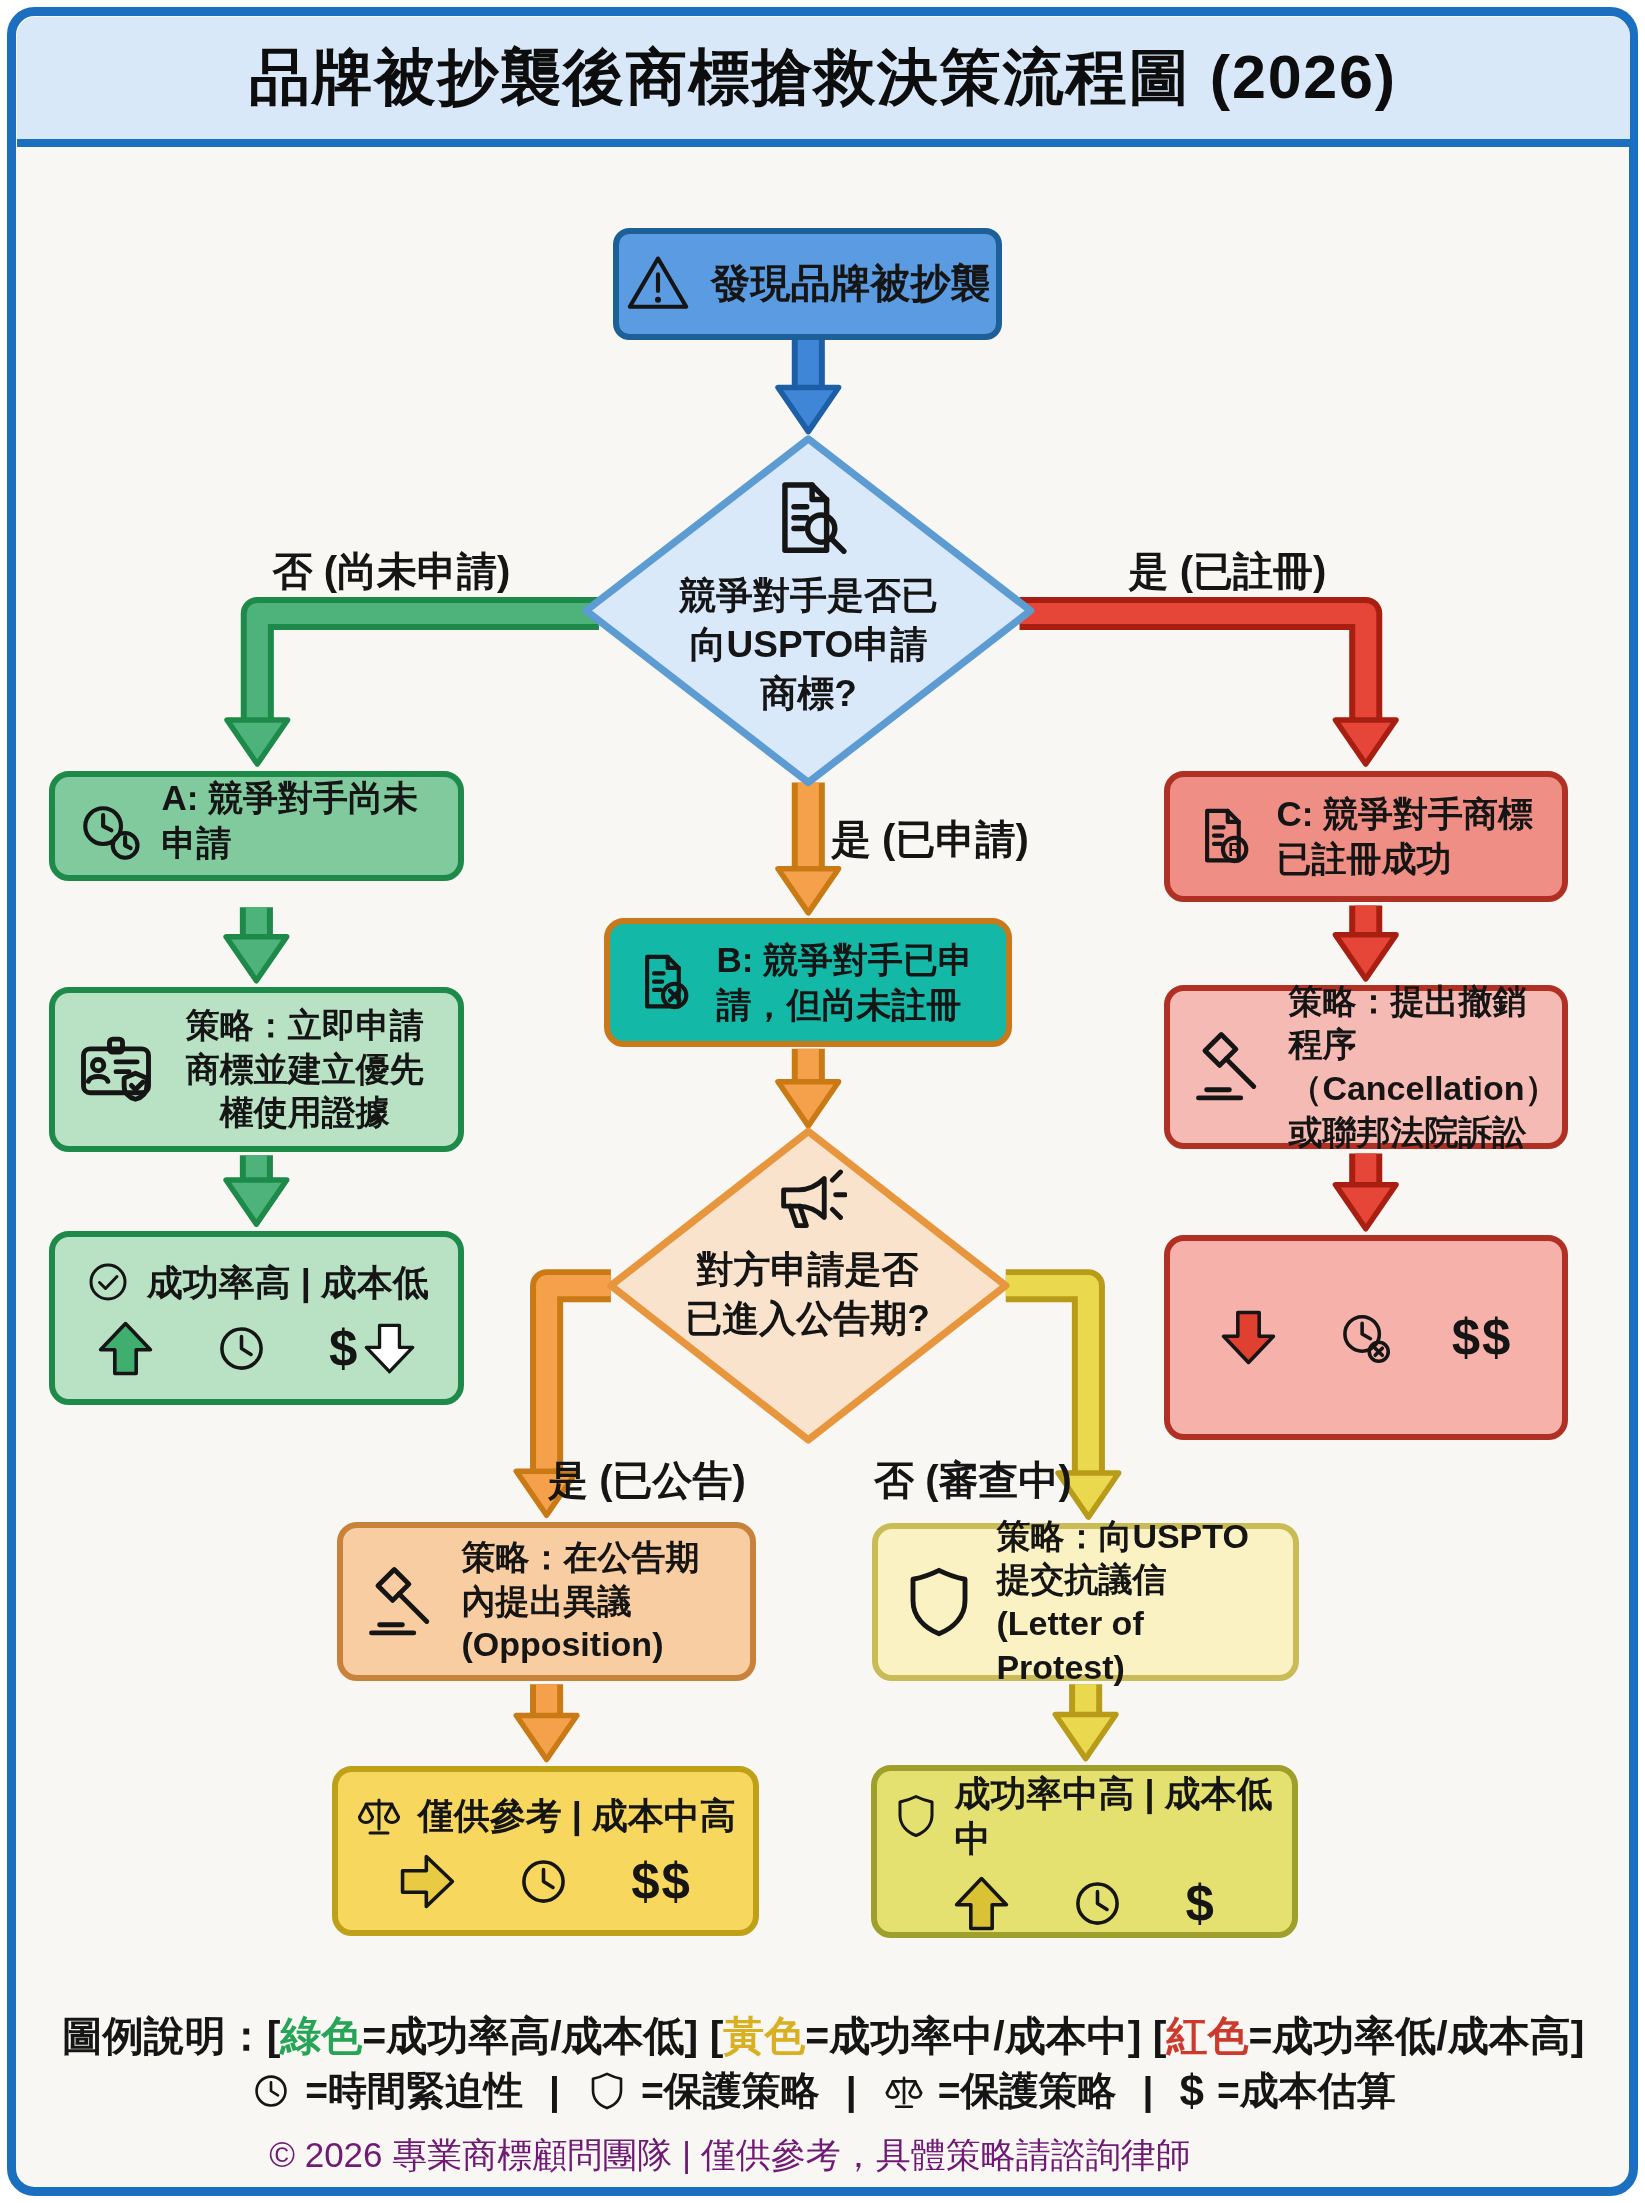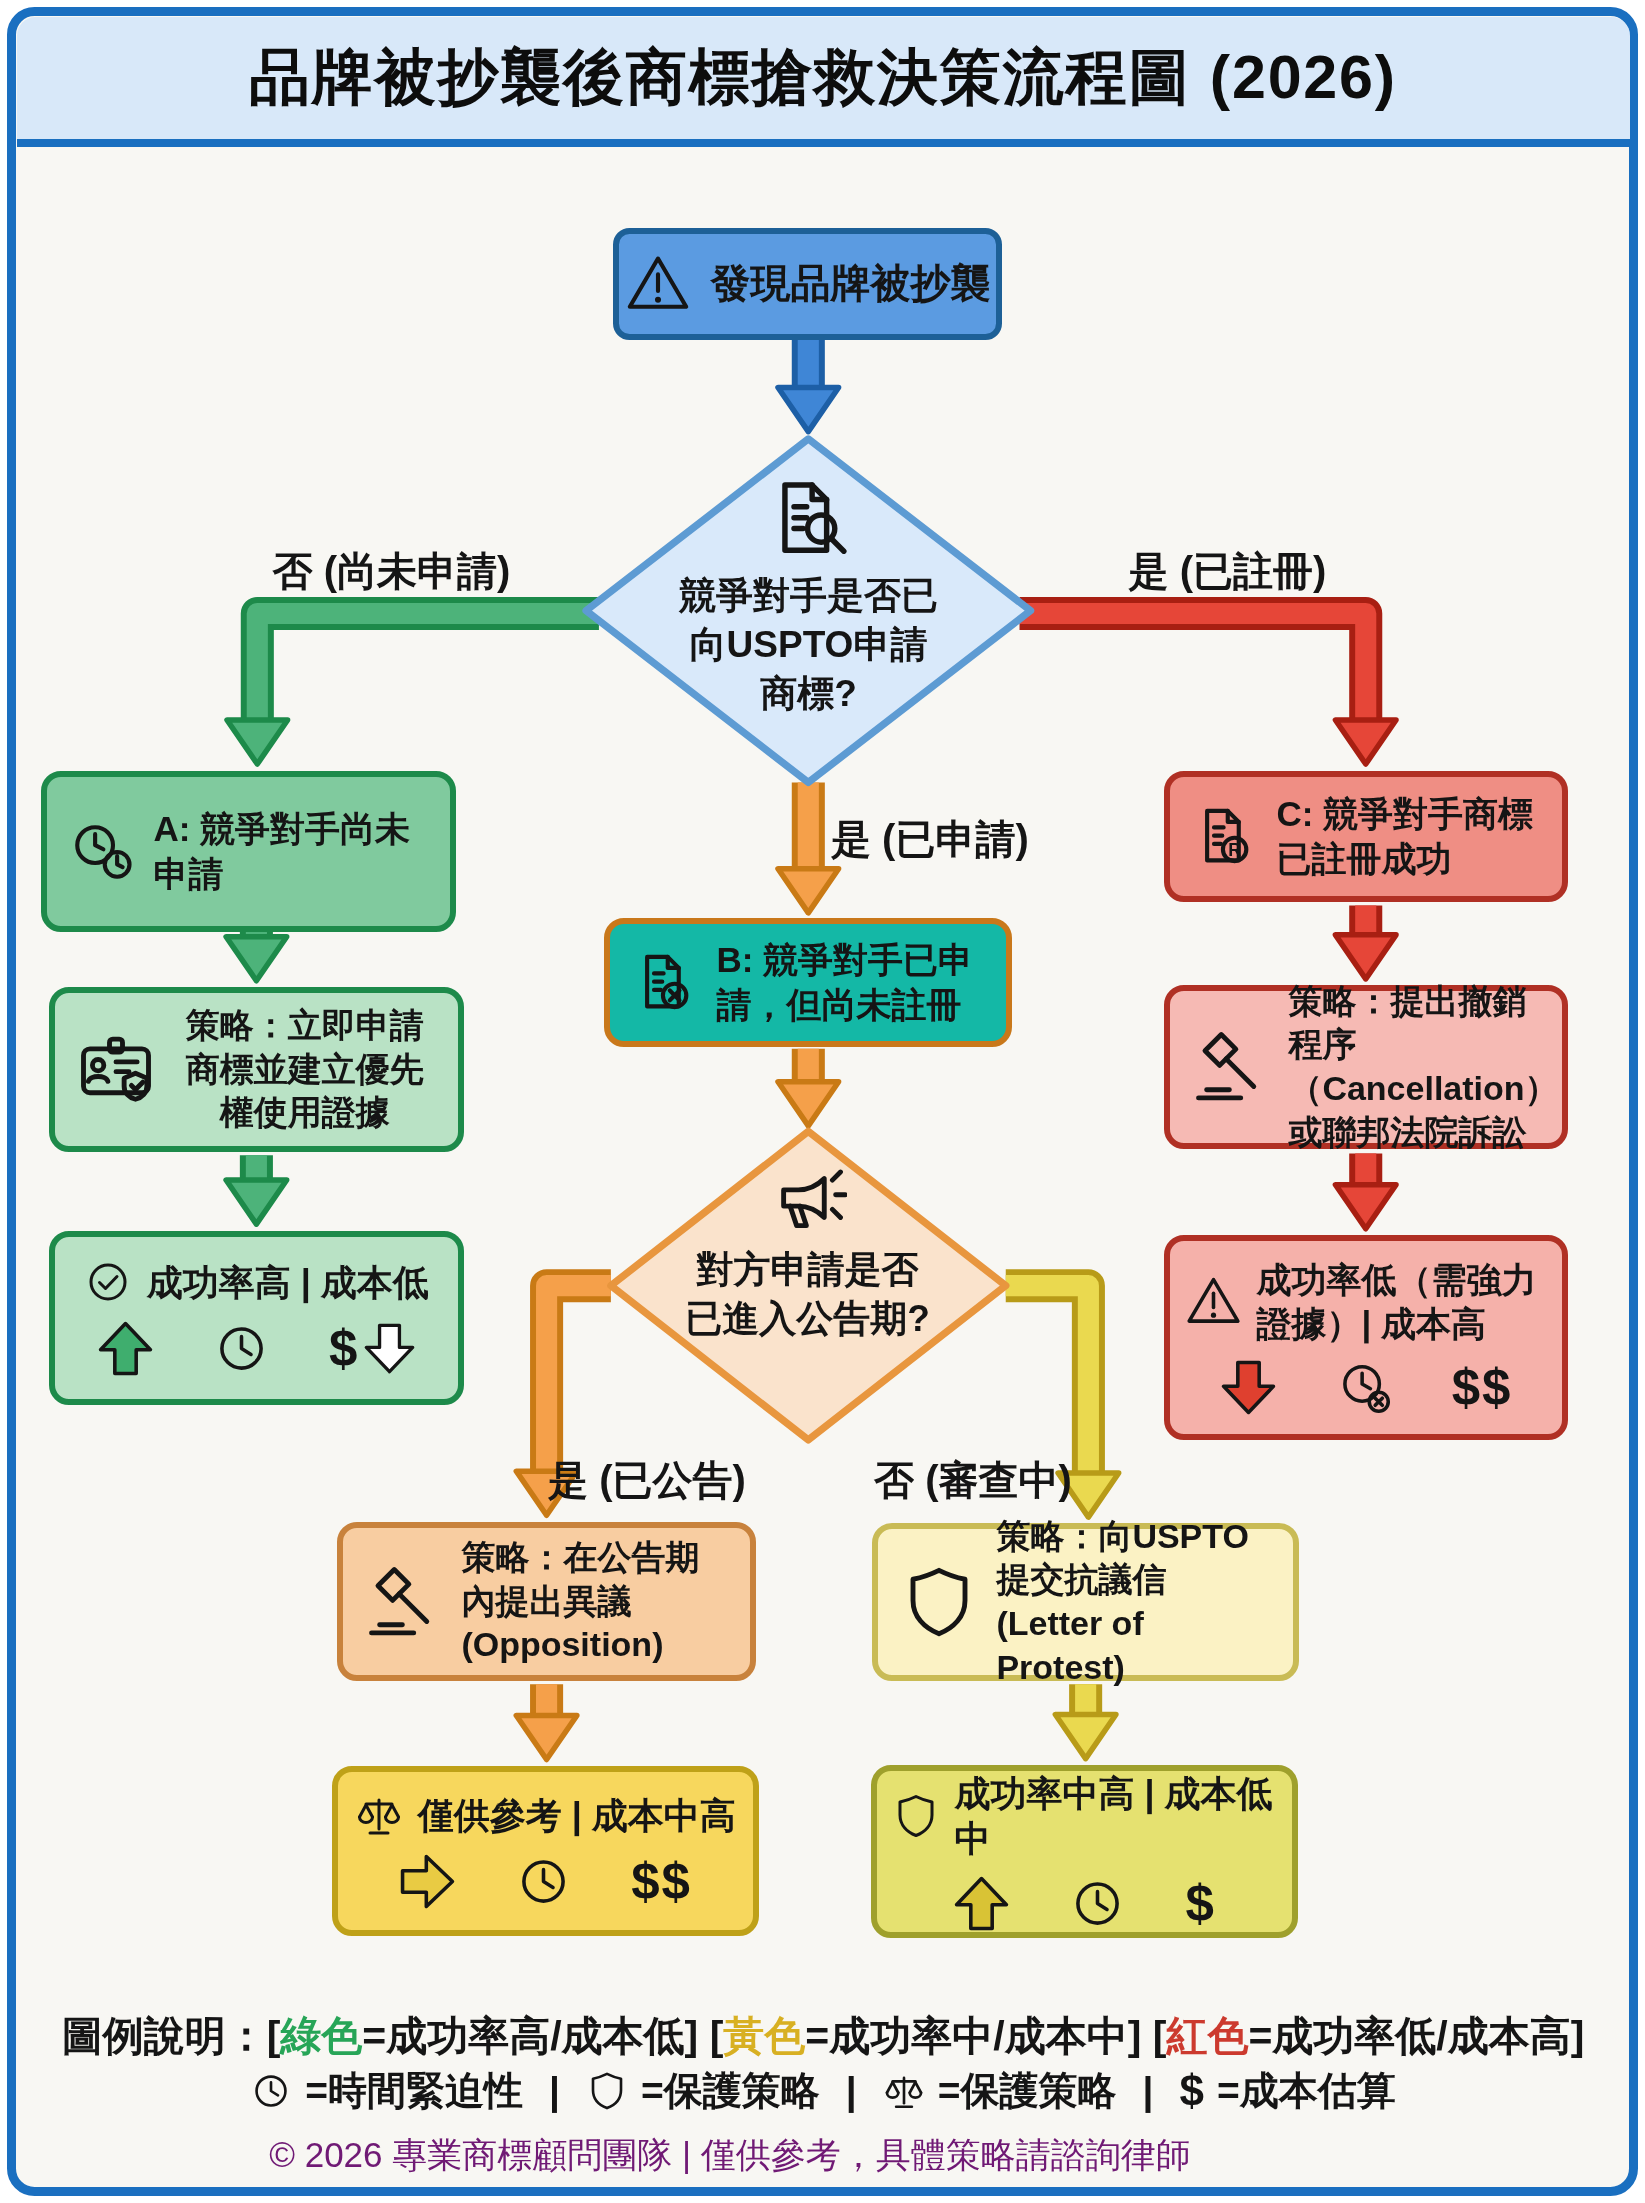--- a/index.html
+++ b/index.html
@@ -15,21 +15,21 @@
   .hbox{flex-direction:row;align-items:center;padding:9.2px 22px;gap:18.4px;}
   .ntext{font-size:35px;font-weight:bold;line-height:1.28;}
   .start{left:613px;top:228px;width:389px;height:112px;background:#5b9be1;border:6.4px solid #1d6097;
     flex-direction:row;align-items:center;justify-content:center;gap:20px;border-radius:16.5px;}
   .start .ntext{font-size:40px;}
   .dcontent{position:absolute;z-index:2;display:flex;flex-direction:column;align-items:center;gap:9.2px;}
   .d1{left:634px;top:476px;width:349px;}
   .d2{left:647px;top:1159px;width:321px;}
   .dtext{font-size:37px;font-weight:bold;line-height:1.32;white-space:pre-line;text-align:center;}
   .blabel{position:absolute;z-index:2;font-size:40px;font-weight:bold;text-align:center;white-space:nowrap;}
-  .boxA{left:41px;top:771px;width:415px;height:161px;background:#80ca9e;border:6.4px solid #1d8a4a;}
+  .boxA{left:49px;top:771px;width:415px;height:110px;background:#80ca9e;border:6.4px solid #1d8a4a;align-items:flex-end;}
   .stratA{left:49px;top:987px;width:415px;height:165px;background:#b9e2c5;border:6.4px solid #1d8a4a;}
   .resA{left:49px;top:1231px;width:415px;height:174px;background:#b9e2c5;border:6.4px solid #1d8a4a;}
   .boxB{left:604px;top:918px;width:408px;height:129px;background:#14b8a6;border:6.4px solid #c9781a;}
   .boxC{left:1164px;top:771px;width:404px;height:131px;background:#ef8e84;border:6.4px solid #b03024;}
   .stratC{left:1164px;top:985px;width:404px;height:164px;background:#f6bab4;border:6.4px solid #b03024;}
   .resC{left:1164px;top:1235px;width:404px;height:205px;background:#f5b1aa;border:6.4px solid #b03024;}
   .stratL{left:337px;top:1522px;width:419px;height:159px;background:#f8cda1;border:6.4px solid #c8823c;}
   .resL{left:332px;top:1766px;width:427px;height:170px;background:#f7d75d;border:6.4px solid #bfa118;}
   .stratR{left:872px;top:1523px;width:427px;height:158px;background:#fbf2c4;border:6.4px solid #c9bb55;}
   .resR{left:871px;top:1765px;width:427px;height:173px;background:#e5e170;border:6.4px solid #9fa02c;}
@@ -329,26 +329,20 @@
       </svg>
     <span class="ntext">C: 競爭對手商標已註冊成功</span>
   </div>
   <div class="node hbox stratC">
     <svg class="ic ic85" viewBox="0 0 85 85" width="78" height="78">
         <use href="#sym-gavel"></use>
       </svg>
     <span class="ntext" style="font-size:34px;">策略：提出撤銷程序（Cancellation）或聯邦法院訴訟</span>
   </div>
   <div class="node result resC">
-    <div class="rrow1">
-      <svg class="ic ic62" viewBox="0 0 62 62" width="57" height="57">
-          <use href="#sym-warn"></use>
-        </svg>
-      <span class="rtext" style="font-size:35px;">成功率低（需強力證據）| 成本高</span>
-    </div>
     <div class="rrow2">
       <svg class="ic ic62 rot180 c-red" viewBox="0 0 62 62" width="57" height="57">
           <use href="#sym-block"></use>
         </svg>
       <svg class="ic ic62" viewBox="0 0 62 62" width="57" height="57">
           <use href="#sym-clockx"></use>
         </svg>
       <span class="dollars">$$</span>
     </div>
   </div>

